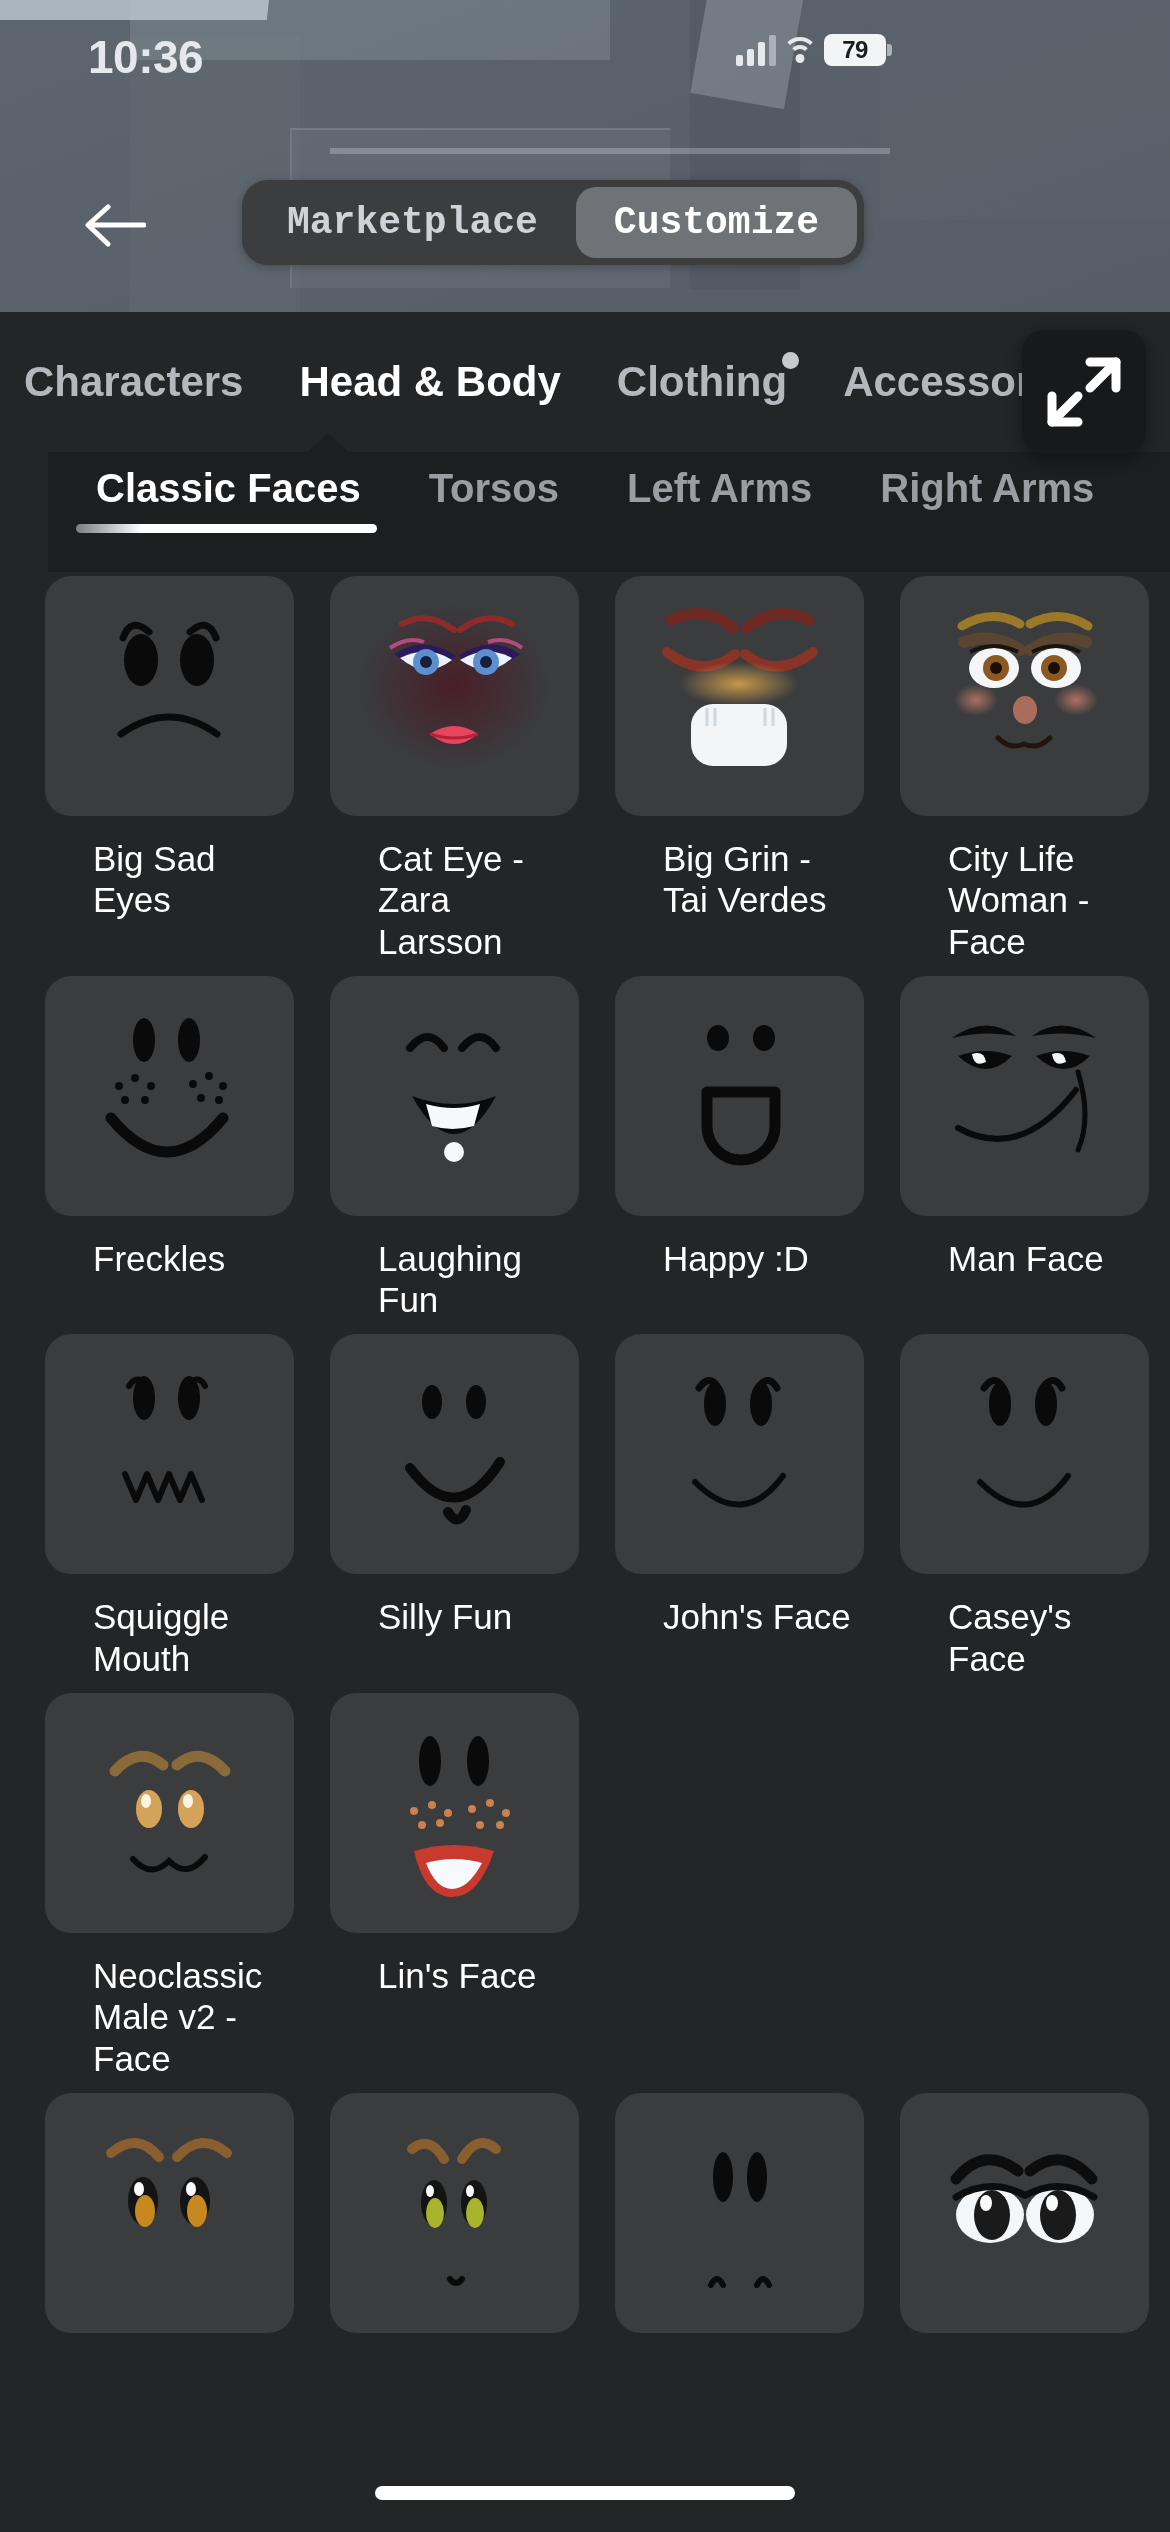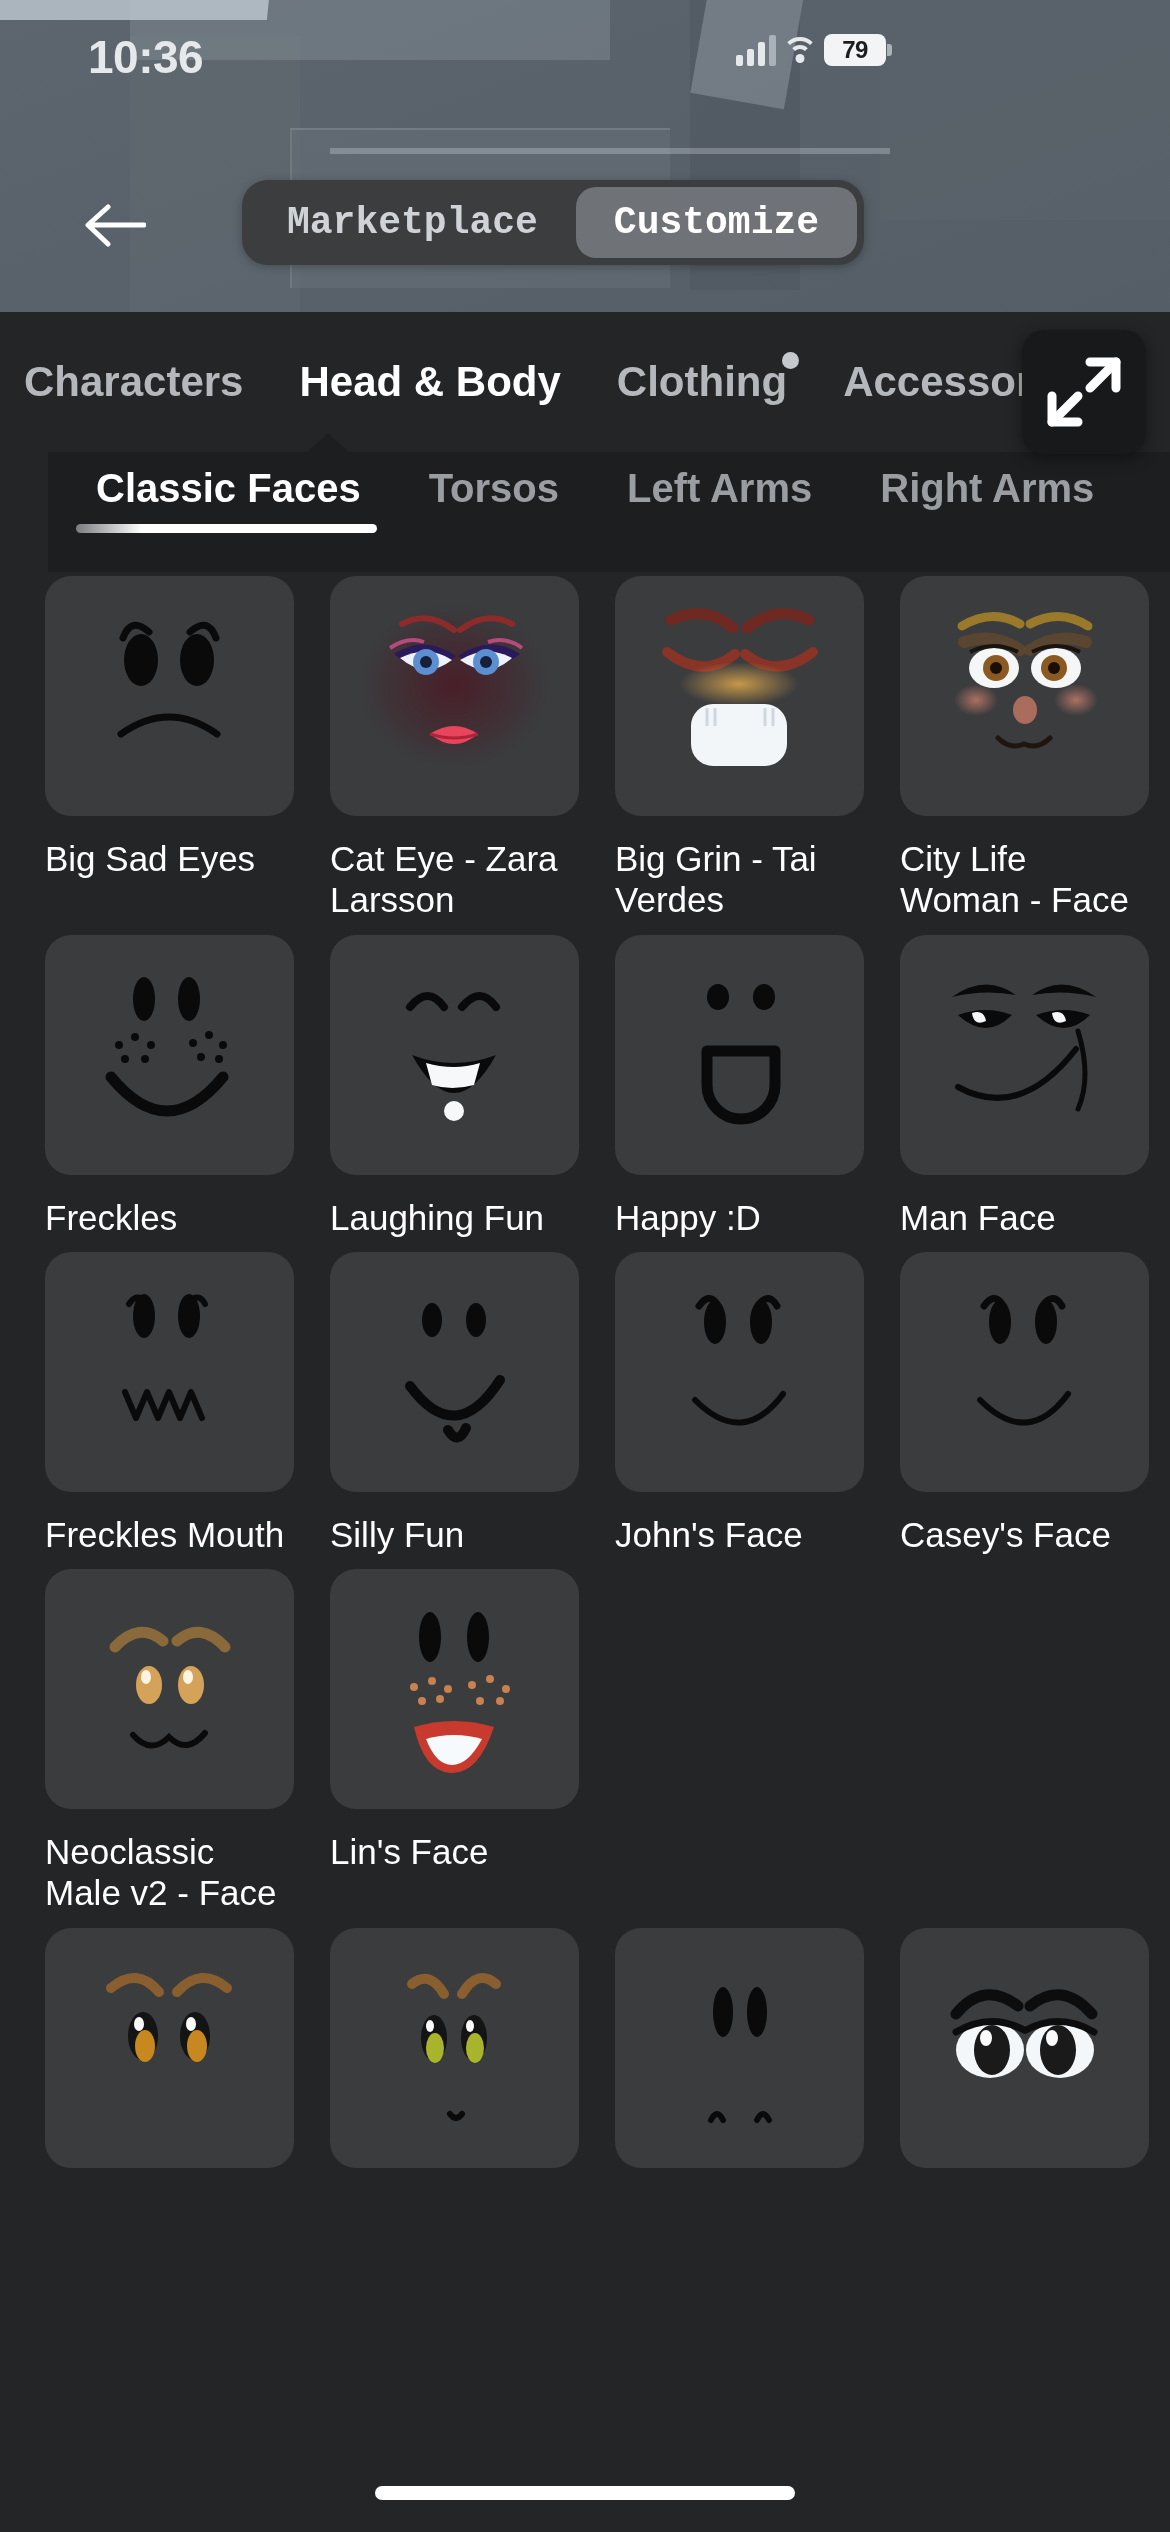--- a/index.html
+++ b/index.html
@@ -133,21 +133,21 @@
     padding:0 45px; overflow:hidden;
   }
   .row{ display:flex; gap:36px; margin-bottom:14px;}
   .cell{ width:249px; cursor:pointer;}
   .thumb{
     width:249px; height:240px; background:#3a3c3e; border-radius:26px;
     position:relative; overflow:hidden;
   }
   .label{
     margin-top:22px; font-size:35px; line-height:1.18; color:#ffffff;
-    font-weight:400; word-wrap:break-word;
+    font-weight:400; word-wrap:break-word;margin-left:48px;
   }
 
   
   .thumb svg{ position:absolute; left:0; top:0; width:100%; height:100%;}
 
   
   .home-ind{
     position:absolute; left:50%; transform:translateX(-50%); bottom:32px;
     width:420px; height:14px; background:#ffffff; border-radius:8px; z-index:25;
   }
@@ -388,21 +388,21 @@
       <div class="cell">
         <div class="thumb">
           <svg viewBox="0 0 249 240">
             <ellipse cx="99" cy="64" rx="11" ry="22" fill="#0a0a0a"></ellipse>
             <ellipse cx="144" cy="64" rx="11" ry="22" fill="#0a0a0a"></ellipse>
             <path d="M84 52 q8 -12 16 -2" stroke="#0a0a0a" stroke-width="6" fill="none" stroke-linecap="round"></path>
             <path d="M144 50 q10 -10 16 2" stroke="#0a0a0a" stroke-width="6" fill="none" stroke-linecap="round"></path>
             <path d="M80 140 l11 26 l11 -26 l11 26 l11 -26 l11 26 l11 -26 l11 26" stroke="#0a0a0a" stroke-width="6" fill="none" stroke-linejoin="round" stroke-linecap="round"></path>
           </svg>
         </div>
-        <div class="label">Freckles Mouth</div>
+        <div class="label">Squiggle Mouth</div>
       </div>
 
       <div class="cell">
         <div class="thumb">
           <svg viewBox="0 0 249 240">
             <ellipse cx="102" cy="68" rx="10" ry="17" fill="#0a0a0a"></ellipse>
             <ellipse cx="146" cy="68" rx="10" ry="17" fill="#0a0a0a"></ellipse>
             <path d="M80 134 q46 62 90 -6" stroke="#0a0a0a" stroke-width="10" fill="none" stroke-linecap="round"></path>
             <path d="M118 178 q10 16 18 -2" stroke="#0a0a0a" stroke-width="10" fill="none" stroke-linecap="round"></path>
           </svg>

